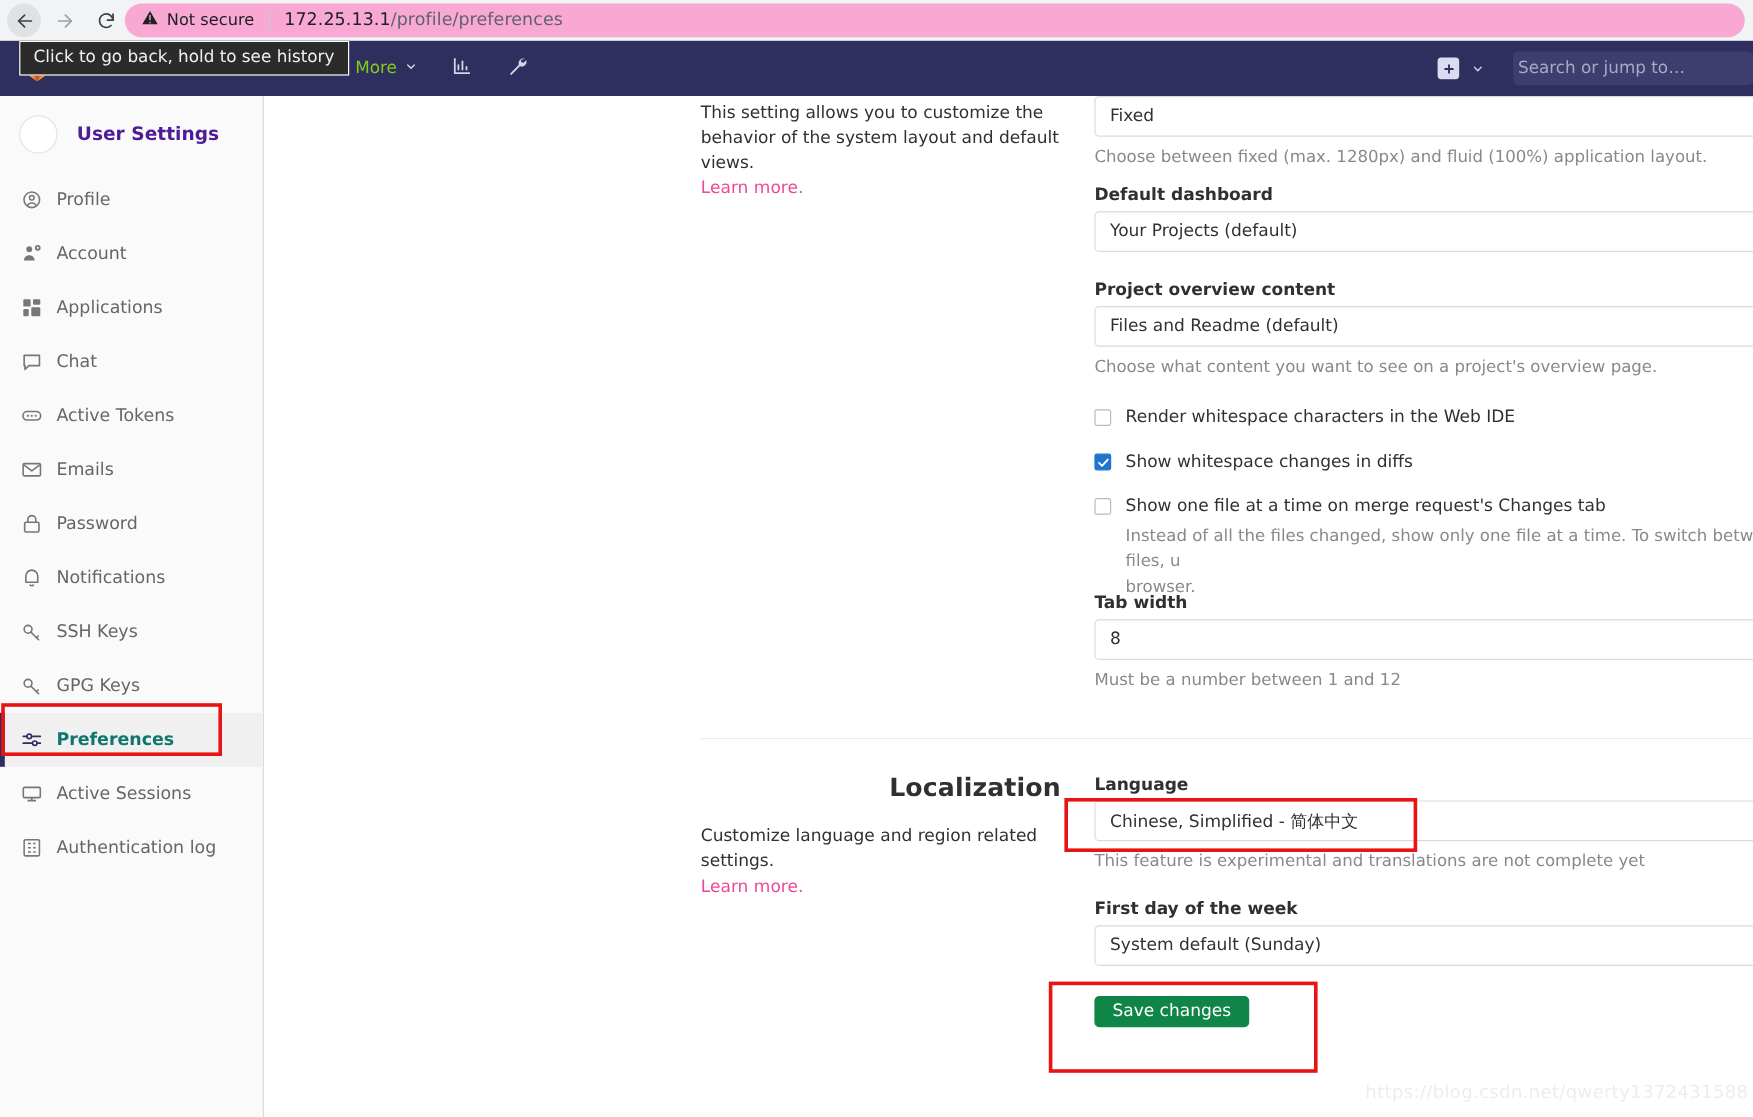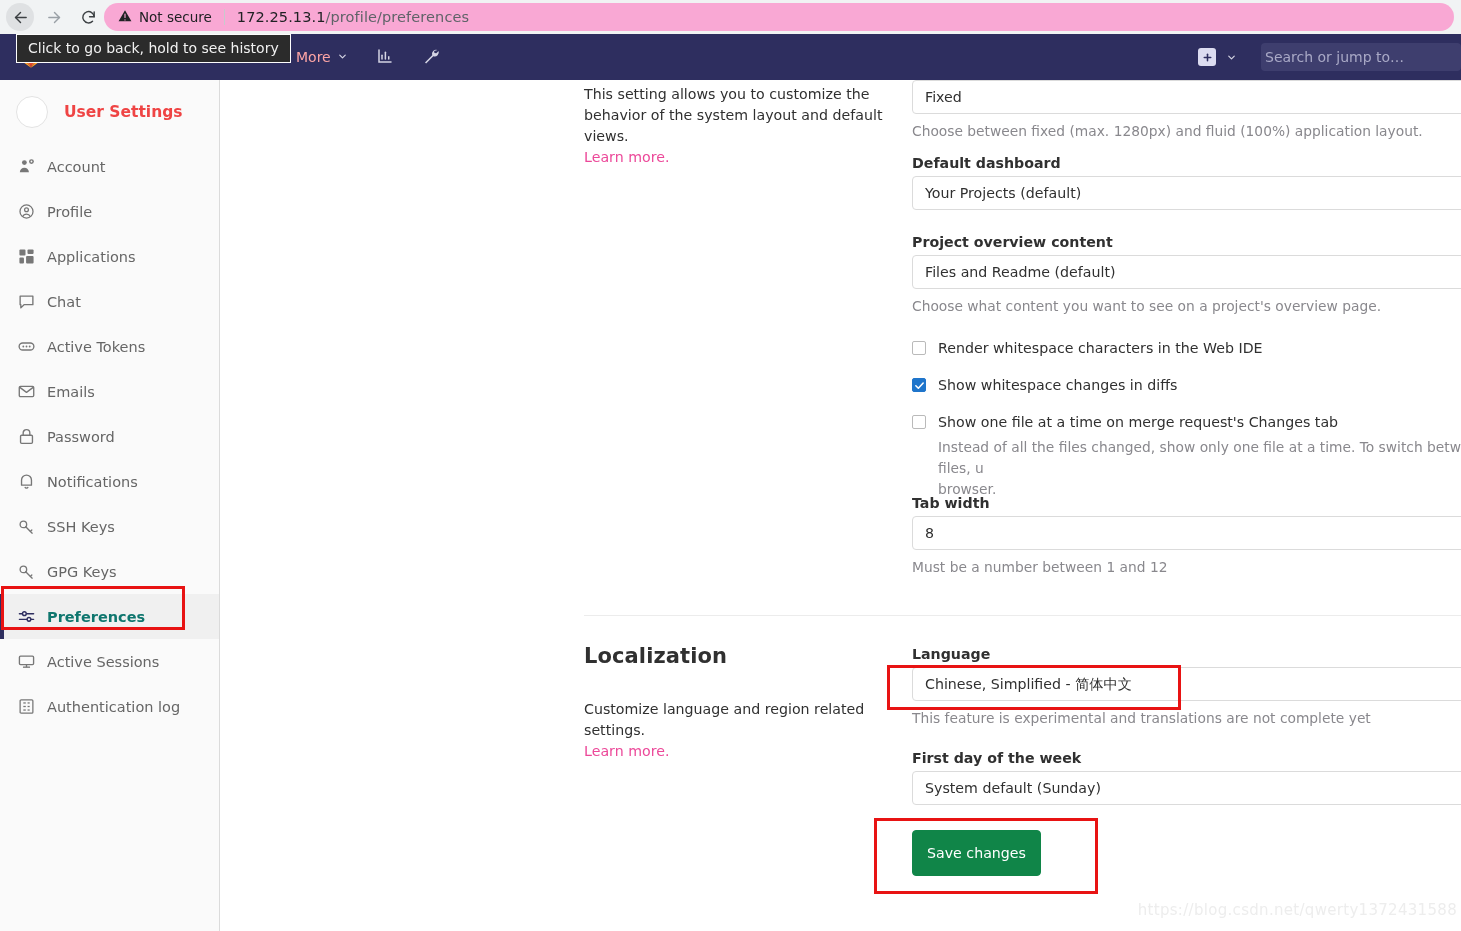--- a/index.html
+++ b/index.html
@@ -41,21 +41,21 @@
   .gl-navbar {
     position: absolute; top: 34px; left: 0; width: 1461px; height: 46px;
     background: #2e2e5f; display: flex; align-items: center;
   }
   .gl-logo { position: absolute; left: 18px; top: 10px; }
   .gl-navitems {
     position: absolute; left: 282px; top: 0; height: 46px;
     display: flex; align-items: center; gap: 0px;
   }
   .gl-navitems .item {
-    color: #fca5a5; font-size: 14px;
+    color: #84cc16; font-size: 14px;
     padding: 0 14px; height: 46px; display: flex;
     align-items: center; gap: 6px;
   }
   .navbar-sep {
     position: absolute; left: 266px; top: 56px; width: 1px; height: 24px;
     background: #45457a;
   }
   .gl-right {
     position: absolute; right: 0; top: 0; height: 46px;
     display: flex; align-items: center; gap: 4px; padding-right: 0px;
@@ -86,21 +86,21 @@
     background: #fafafa; border-right: 1px solid #dbdbdb;
   }
   .sb-header {
     display: flex; align-items: center; gap: 16px;
     padding: 16px 0 16px 16px;
   }
   .sb-avatar {
     width: 32px; height: 32px; border-radius: 50%;
     background: #fff; border: 1px solid #e3e3e3;
   }
-  .sb-title { font-size: 15.5px; font-weight: 700; color: #ef4444; }
+  .sb-title { font-size: 15.5px; font-weight: 700; color: #4c1d95; }
   .sb-item {
     display: flex; align-items: center; gap: 12px;
     height: 45px; padding-left: 18px;
     font-size: 14.5px; color: #666; position: relative;
   }
   .sb-item .ico {
     width: 17px; height: 17px; display: flex;
     align-items: center; justify-content: center; flex: 0 0 17px;
   }
   .sb-item.active {
@@ -154,21 +154,21 @@
   .divider {
     position: absolute; left: 364px; width: 1100px; height: 1px;
     background: #ececec;
   }
   .section-title {
     font-size: 21px; font-weight: 700; color: #303030;
     letter-spacing: .1px;
   }
   .btn-save {
     display: inline-flex; align-items: center; justify-content: center;
-    height: 46px; padding: 0 14px; background: #108548; color: #fff;
+    height: 26px; padding: 0 14px; background: #108548; color: #fff;
     border-radius: 4px; font-size: 14.2px; border: 1px solid #108548;
   }
 
   
   .redbox {
     position: absolute; border: 3px solid #e81313; z-index: 40;
     pointer-events: none;
   }
 
   .watermark {
@@ -285,39 +285,39 @@
 <div class="tooltip">Click to go back, hold to see history</div>
 
 <div class="sidebar">
   <div class="sb-header">
     <div class="sb-avatar"></div>
     <div class="sb-title">User Settings</div>
   </div>
 
   <div class="sb-item">
     <span class="ico">
+      <svg width="17" height="17" viewBox="0 0 24 24" fill="none" stroke="#777" stroke-width="1.8">
+          <circle cx="12" cy="12" r="9.2"></circle>
+          <circle cx="12" cy="9.6" r="2.7"></circle>
+          <path d="M6.7 19.2a5.8 5.8 0 0 1 10.6 0"></path>
+        </svg>
+    </span>
+    <span>Profile</span>
+  </div>
+
+  <div class="sb-item">
+    <span class="ico">
       <svg width="17" height="17" viewBox="0 0 24 24" fill="#777">
           <circle cx="9" cy="6.5" r="3.4"></circle>
           <path d="M2.6 20c0-3.6 2.9-6.2 6.4-6.2s6.4 2.6 6.4 6.2z"></path>
           <circle cx="19" cy="5" r="3.4" fill="#777"></circle>
           <circle cx="19" cy="5" r="1.3" fill="#fafafa"></circle>
         </svg>
     </span>
     <span>Account</span>
-  </div>
-
-  <div class="sb-item">
-    <span class="ico">
-      <svg width="17" height="17" viewBox="0 0 24 24" fill="none" stroke="#777" stroke-width="1.8">
-          <circle cx="12" cy="12" r="9.2"></circle>
-          <circle cx="12" cy="9.6" r="2.7"></circle>
-          <path d="M6.7 19.2a5.8 5.8 0 0 1 10.6 0"></path>
-        </svg>
-    </span>
-    <span>Profile</span>
   </div>
 
   <div class="sb-item">
     <span class="ico">
       <svg width="17" height="17" viewBox="0 0 24 24" fill="#777">
           <rect x="2" y="2" width="8.6" height="8.6" rx="1.4"></rect>
           <rect x="13.4" y="2" width="8.6" height="6.4" rx="1.4"></rect>
           <rect x="2" y="13.4" width="6.4" height="8.6" rx="1.4"></rect>
           <rect x="11.4" y="11.4" width="10.6" height="10.6" rx="1.4"></rect>
         </svg>
@@ -500,21 +500,21 @@
     <label class="form-label">Tab width</label>
     <div class="input">
       <span>8</span>
     </div>
     <div class="hint">Must be a number between 1 and 12</div>
   </div>
 
   <div class="divider" style="top:535px;"></div>
 
   <div class="desc-col" style="top:566px;">
-    <div class="section-title" style="margin-bottom:32px;">Localization</div>
+    <div class="section-title" style="margin-bottom:20px;text-align:right;">Localization</div>
     <span>Customize language and region related settings.</span>
     <br>
     <a href="#">Learn more.</a>
   </div>
 
   <div class="form-col" style="top:566px;">
     <label class="form-label">Language</label>
     <div class="select">
       <span>Chinese, Simplified - 简体中文</span>
     </div>

